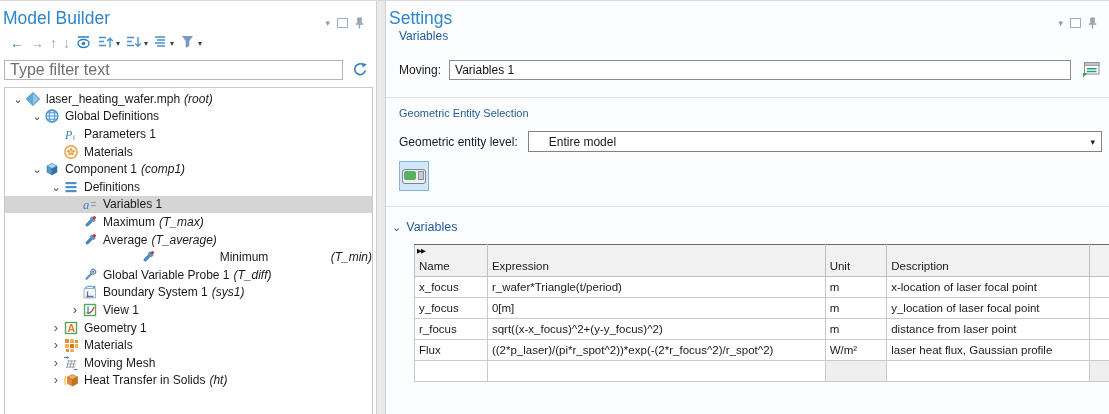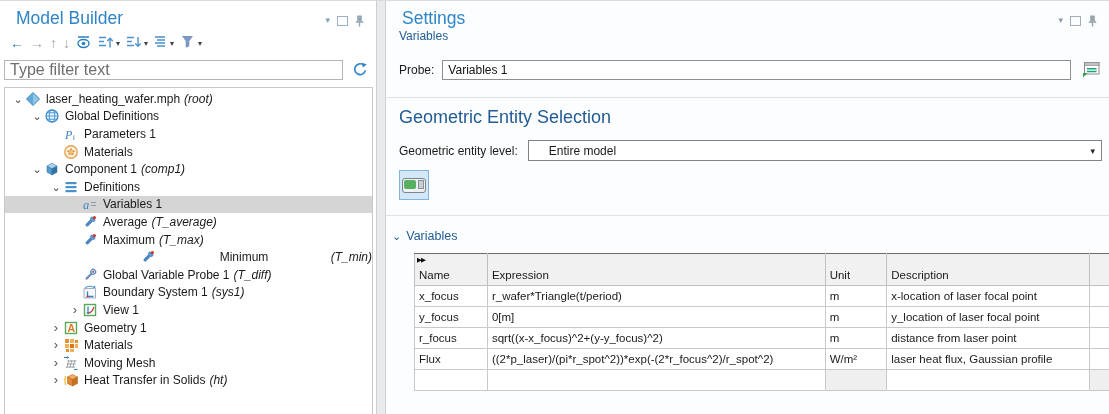--- a/index.html
+++ b/index.html
@@ -3,21 +3,21 @@
 <meta charset="utf-8">
 <style>
   html,body{margin:0;padding:0;background:#e8eaec;}
   .app{position:relative;width:1109px;height:414px;background:#e8eaec;
        font-family:"Liberation Sans",sans-serif;font-size:12px;color:#1a1a1a;
        overflow:hidden;border-top:1px solid #d8dcdf;box-sizing:border-box;}
   .panel{position:absolute;top:0;bottom:0;background:#fff;}
   .panel.mb{left:0;width:377px;border-right:1px solid #ccd1d5;box-sizing:border-box;}
   .panel.st{left:385px;right:0;background:#fcfdfe;border-left:1px solid #ccd1d5;box-sizing:border-box;}
 
-  .phead{display:flex;align-items:center;justify-content:space-between;padding:6px 12px 0 16px;}
+  .phead{display:flex;align-items:flex-end;justify-content:space-between;padding:6px 12px 0 3px;}
   .ptitle{font-size:17.5px;color:#2e86c8;line-height:22px;}
   .wctrl{display:flex;gap:7px;align-items:center;margin-top:5px;}
   .wc-menu{color:#7e9fba;font-size:9px;line-height:9px;}
   .wc-float{width:9px;height:8px;border:1.5px solid #9ab2c6;box-sizing:content-box;}
   .wc-pin svg{display:block;}
 
   
   .toolbar{display:flex;align-items:center;padding:3px 0 0 7px;height:22px;}
   .tbtn{display:inline-flex;align-items:center;justify-content:center;height:20px;padding:0 3px;cursor:default;}
   .tbtn .glyph{font-size:14px;line-height:14px;}
@@ -41,21 +41,21 @@
   .tsuffix{font-style:italic;margin-left:4px;}
 
   
   .sub{margin:0 0 0 13px;color:#235c94;font-size:12px;line-height:14px;}
   .labelrow{display:flex;align-items:center;margin:15px 6px 0 13px;gap:8px;}
   .labelrow label{font-size:12px;}
   .labelrow input{flex:1;height:18px;border:1px solid #8a8f94;padding:0 5px;
        font-family:"Liberation Sans",sans-serif;font-size:12px;color:#111;outline:none;}
   .iconbtn{width:24px;height:24px;display:inline-flex;align-items:center;justify-content:center;}
   .divider{height:1px;background:#dfe3e7;margin-top:15px;}
-  .sheading{color:#235c94;font-size:18px;margin:9px 0 0 13px;}
+  .sheading{color:#235c94;font-size:11px;margin:9px 0 0 13px;}
   .entityrow{display:flex;align-items:center;margin:12px 7px 0 13px;gap:10px;}
   .combo{flex:1;height:19px;border:1px solid #7e8388;background:#fff;display:flex;align-items:center;padding:0 6px;}
   .combo .val{flex:1;padding-left:14px;font-size:12px;}
   .combo .ccaret{font-size:9px;color:#222;}
   .togglebtn{width:30px;height:30px;margin:9px 0 0 13px;background:#d2e7f8;border:1px solid #84b4dc;
        display:flex;align-items:center;justify-content:center;box-sizing:border-box;}
   .tgl{width:22px;height:13px;border:1px solid #7e858c;border-radius:3px;background:#eef0f2;position:relative;}
   .tgl .on{position:absolute;left:1px;top:1px;width:12px;height:9px;background:#58b060;border-radius:2px;}
   .tgl .off{position:absolute;right:1px;top:1px;width:6px;height:9px;background:#c9ced3;border:1px solid #8a9098;box-sizing:border-box;}
 
@@ -239,36 +239,36 @@
           <span class="twisty"></span>
           <span class="ticon">
             <svg width="16" height="16" viewBox="0 0 16 16">
               <g transform="rotate(45 8 8)">
                 <rect x="6.4" y="4.5" width="3.2" height="9" rx="1.2" fill="#4a86c0"></rect>
                 <rect x="5.2" y="2.4" width="5.6" height="3.4" rx="1" fill="#5f98cc"></rect>
                 <circle cx="8" cy="1.8" r="1.6" fill="#cc3333"></circle>
               </g>
             </svg>
           </span>
-          <span class="tlabel">Average</span>
-          <span class="tsuffix">(T_average)</span>
+          <span class="tlabel">Maximum</span>
+          <span class="tsuffix">(T_max)</span>
         </div>
         <div class="tree-row" style="padding-left: 63px;">
           <span class="twisty"></span>
           <span class="ticon">
             <svg width="16" height="16" viewBox="0 0 16 16">
               <g transform="rotate(45 8 8)">
                 <rect x="6.4" y="4.5" width="3.2" height="9" rx="1.2" fill="#4a86c0"></rect>
                 <rect x="5.2" y="2.4" width="5.6" height="3.4" rx="1" fill="#5f98cc"></rect>
                 <circle cx="8" cy="1.8" r="1.6" fill="#cc3333"></circle>
               </g>
             </svg>
           </span>
-          <span class="tlabel">Maximum</span>
-          <span class="tsuffix">(T_max)</span>
+          <span class="tlabel">Average</span>
+          <span class="tsuffix">(T_average)</span>
         </div>
         <div class="tree-row" style="padding-left: 63px; justify-content: space-between;">
           <span class="twisty"></span>
           <span class="ticon">
             <svg width="16" height="16" viewBox="0 0 16 16">
               <g transform="rotate(45 8 8)">
                 <rect x="6.4" y="4.5" width="3.2" height="9" rx="1.2" fill="#4a86c0"></rect>
                 <rect x="5.2" y="2.4" width="5.6" height="3.4" rx="1" fill="#5f98cc"></rect>
                 <circle cx="8" cy="1.8" r="1.6" fill="#cc3333"></circle>
               </g>
@@ -384,21 +384,21 @@
               <rect x="2.2" y="0.5" width="4.6" height="6" fill="#9aa4ac"></rect>
               <path d="M0.8,7 H8.2" stroke="#9aa4ac" stroke-width="1.6"></path>
               <path d="M4.5,7 V11.5" stroke="#9aa4ac" stroke-width="1.4"></path>
             </svg>
           </span>
       </div>
     </div>
     <div class="sub">Variables</div>
 
     <div class="labelrow">
-      <label>Probe:</label>
+      <label>Moving:</label>
       <input type="text" value="Variables 1" style="">
       <span class="iconbtn">
           <span><svg width="21" height="20" viewBox="0 0 21 20">
               <rect x="3.5" y="3.5" width="14.5" height="11.5" fill="#fff" stroke="#8a8a8a"></rect>
               <rect x="3.5" y="3.5" width="14.5" height="3.2" fill="#c2c2c2" stroke="#8a8a8a" stroke-width="0.6"></rect>
               <path d="M6,9.8 H15.5 M6,12.4 H15.5" stroke="#19a07e" stroke-width="1.5"></path>
               <polygon points="2,14 6.5,14 2,18.6" fill="#3aa050"></polygon>
             </svg></span>
         </span>
     </div>

